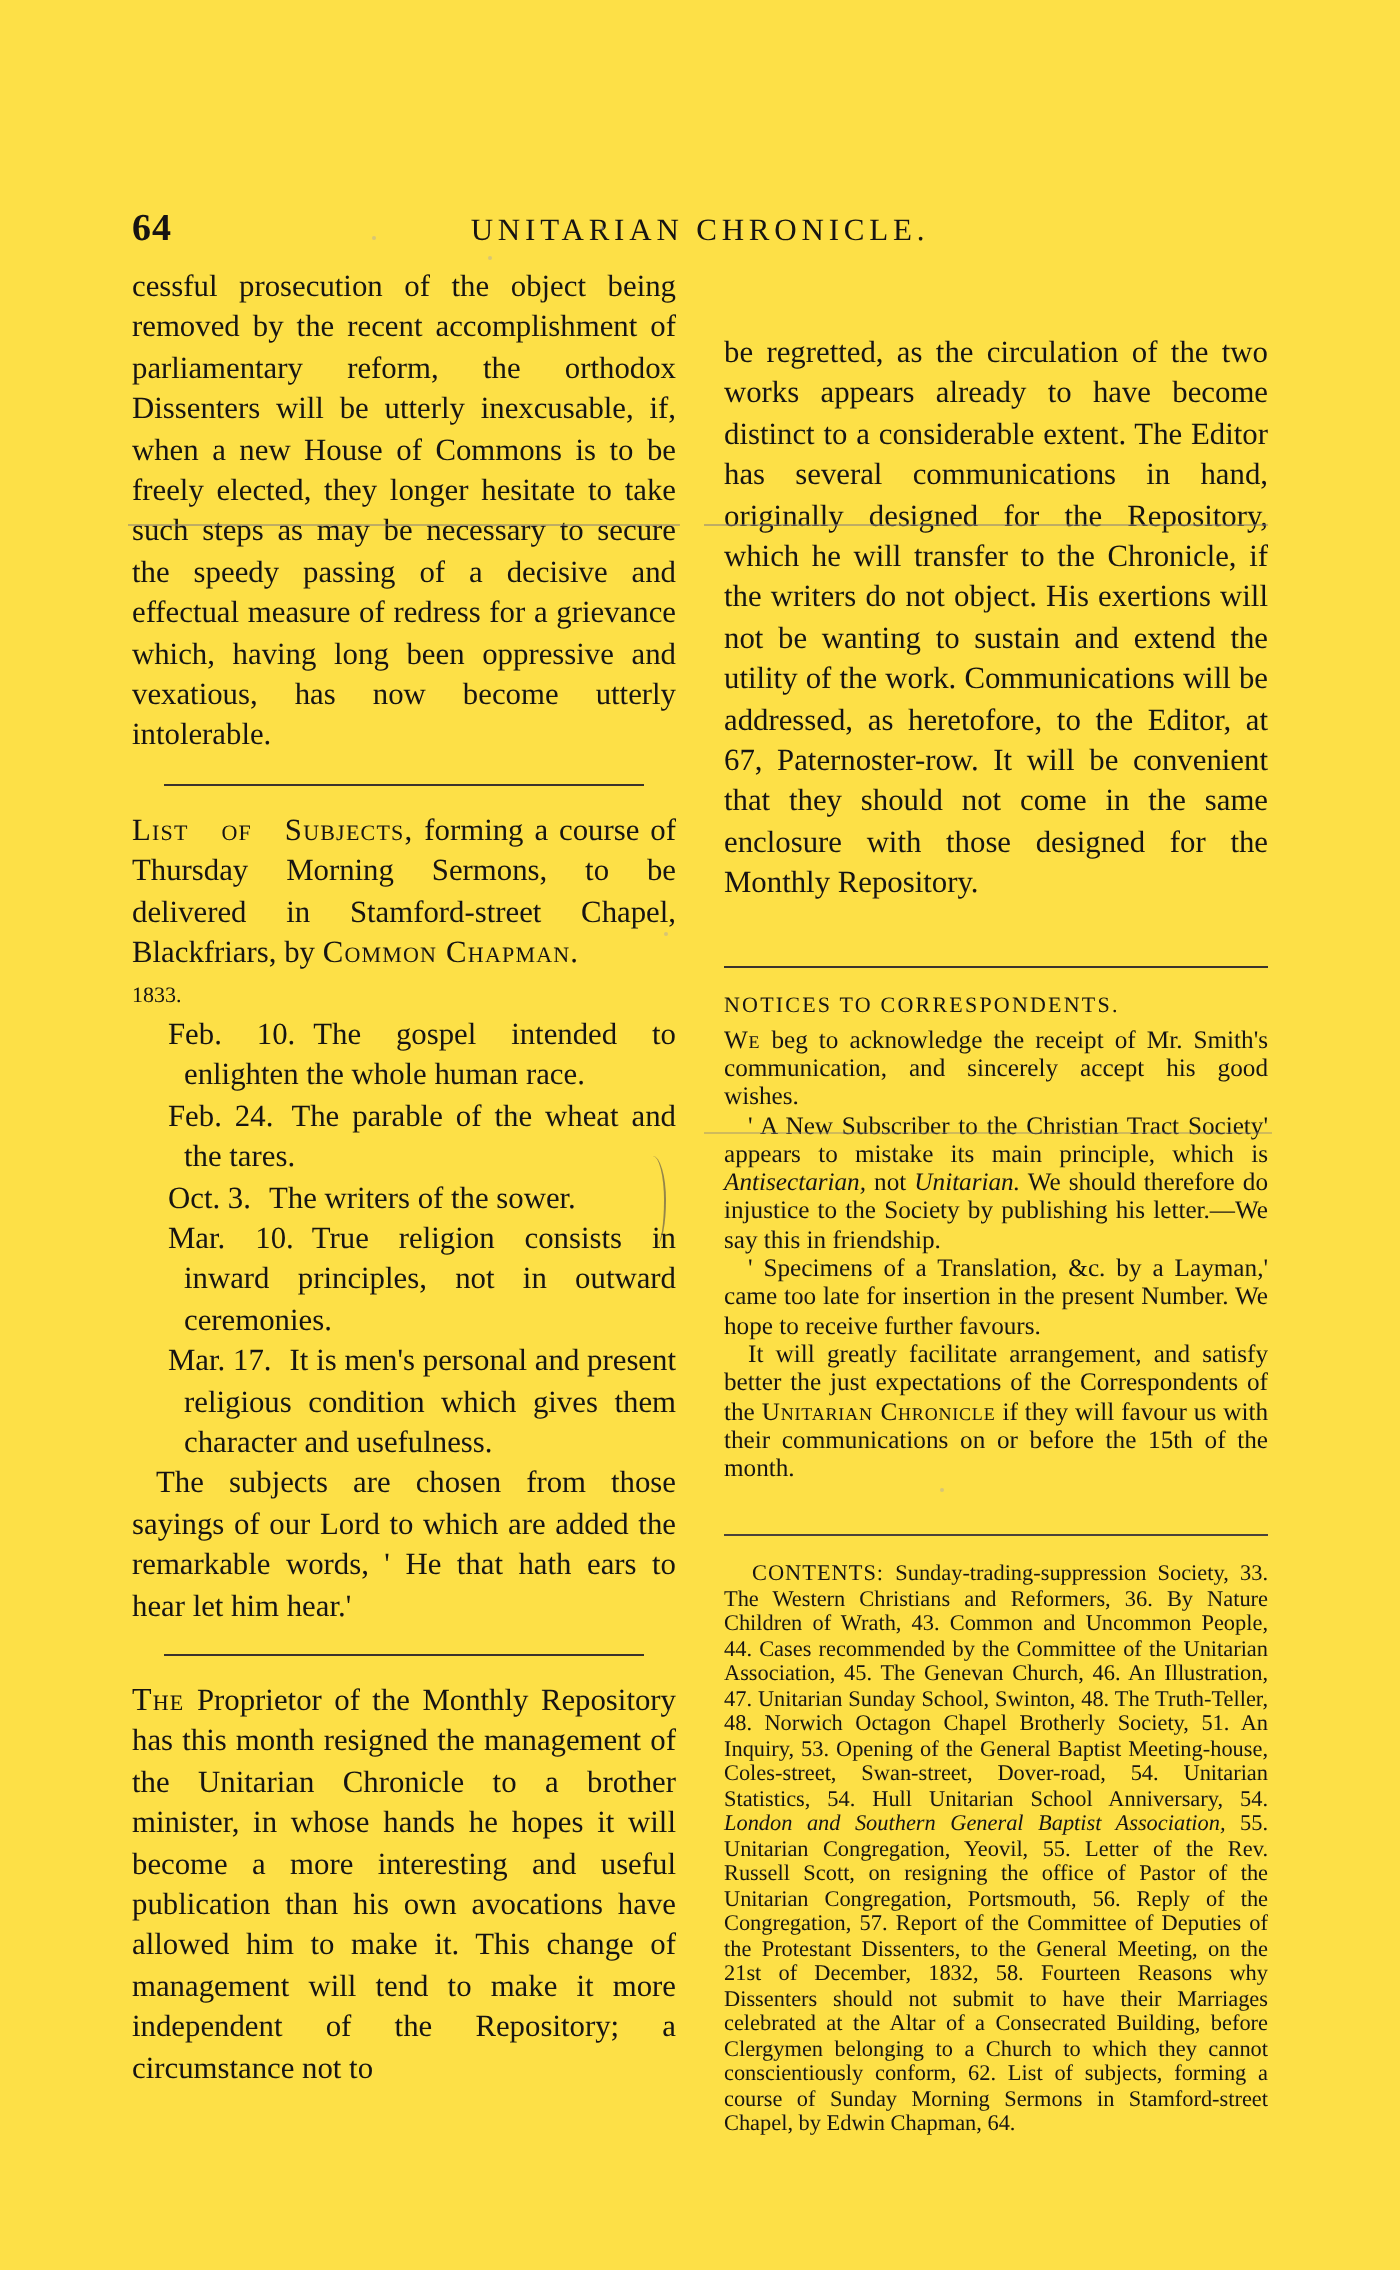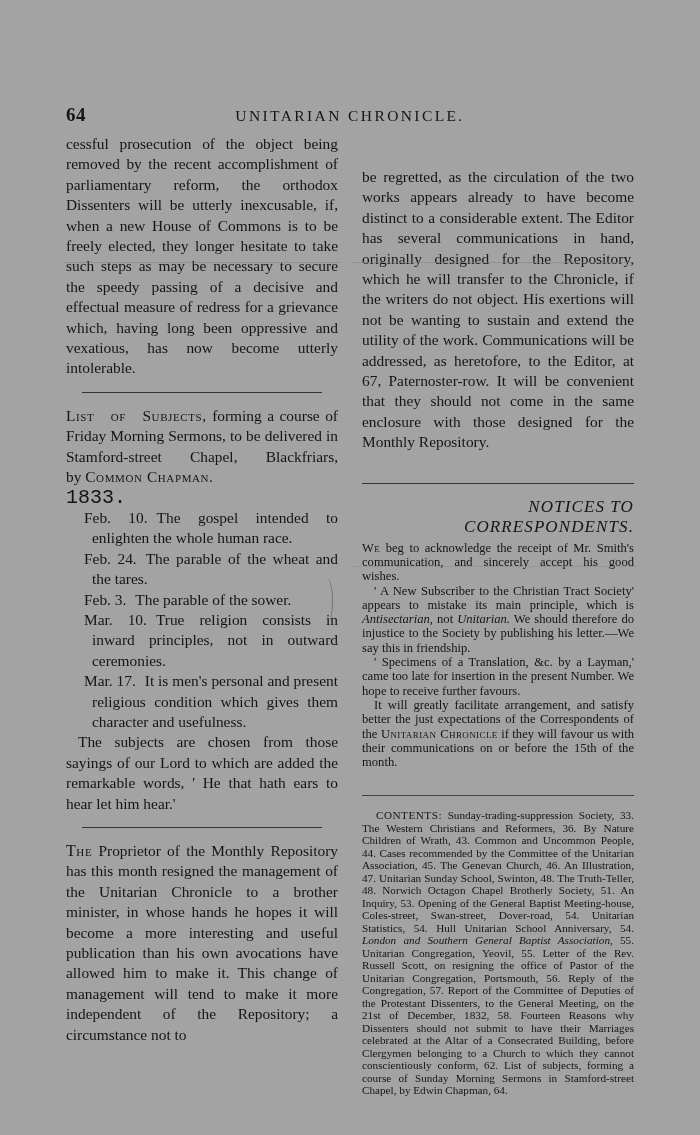--- a/index.html
+++ b/index.html
@@ -4,21 +4,21 @@
 <style>
   html, body {
     margin: 0;
     padding: 0;
     background: #ffffff;
   }
   .page {
     position: relative;
     width: 700px;
     height: 1135px;
-    background: #a3a3a3;
+    background: #fde047;
     overflow: hidden;
     font-family: "Liberation Serif", "DejaVu Serif", serif;
     color: #171412;
   }
   
   .running-head {
     position: absolute;
     left: 66px;
     top: 104px;
     width: 568px;
@@ -93,34 +93,32 @@
     padding-left: 26px;
     text-indent: -8px;
     margin: 0;
     text-align: justify;
   }
   ul.sermons li .date {
     white-space: nowrap;
   }
   ul.sermons li .gap { display: inline-block; width: 9px; }
   .year {
-    font-size: 20px;
+    font-size: 11px;
     line-height: 20.4px;
     margin: 0;
-    font-family: Liberation Mono, monospace;
   }
 
   
   .section-title {
-    text-align: right;
-    font-size: 17px;
+    text-align: left;
+    font-size: 11px;
     letter-spacing: 1.1px;
     margin: 0 0 4px 0;
     text-transform: uppercase;
-    font-style: italic;
   }
   p.notice {
     margin: 0;
     font-size: 12.6px;
     line-height: 14.3px;
     text-align: justify;
   }
   p.notice.ind { text-indent: 12px; }
   p.notice i { font-style: italic; }
   .nsc {
@@ -197,28 +195,28 @@
     <span class="folio">64</span>
     <span class="head-title">UNITARIAN CHRONICLE.</span>
   </div>
 
   <div class="col col-left">
 
     <p class="body">cessful prosecution of the object being removed by the recent accomplishment of parliamentary reform, the orthodox Dissenters will be utterly inexcusable, if, when a new House of Commons is to be freely elected, they longer hesitate to take such steps as may be necessary to secure the speedy passing of a decisive and effectual measure of redress for a grievance which, having long been oppressive and vexatious, has now become utterly intolerable.</p>
 
     <hr class="rule short">
 
-    <p class="body"><span class="smallcaps">List</span>&nbsp;&nbsp;&nbsp;<span class="smallcaps">of</span>&nbsp;&nbsp;&nbsp;<span class="smallcaps">Subjects,</span>&nbsp;<span>forming a course of Friday Morning Sermons, to be delivered in Stamford-street Chapel, Blackfriars, by</span>&nbsp;<span class="smallcaps">Common Chapman.</span></p>
+    <p class="body"><span class="smallcaps">List</span>&nbsp;&nbsp;&nbsp;<span class="smallcaps">of</span>&nbsp;&nbsp;&nbsp;<span class="smallcaps">Subjects,</span>&nbsp;<span>forming a course of Thursday Morning Sermons, to be delivered in Stamford-street Chapel, Blackfriars, by</span>&nbsp;<span class="smallcaps">Common Chapman.</span></p>
 
     <p class="year">1833.</p>
 
     <ul class="sermons">
       <li><span class="date">Feb. 10.</span><span class="gap"></span><span>The gospel intended to enlighten the whole human race.</span></li>
       <li><span class="date">Feb. 24.</span><span class="gap"></span><span>The parable of the wheat and the tares.</span></li>
-      <li><span class="date">Feb. 3.</span><span class="gap"></span><span>The parable of the sower.</span></li>
+      <li><span class="date">Oct. 3.</span><span class="gap"></span><span>The writers of the sower.</span></li>
       <li><span class="date">Mar. 10.</span><span class="gap"></span><span>True religion consists in inward principles, not in outward ceremonies.</span></li>
       <li><span class="date">Mar. 17.</span><span class="gap"></span><span>It is men's personal and present religious condition which gives them character and usefulness.</span></li>
     </ul>
 
     <p class="body" style="text-indent:12px;">The subjects are chosen from those sayings of our Lord to which are added the remarkable words, ' He that hath ears to hear let him hear.'</p>
 
     <hr class="rule short">
 
     <p class="body"><span class="smallcaps sc-big">The</span>&nbsp;<span>Proprietor of the Monthly Repository has this month resigned the management of the Unitarian Chronicle to a brother minister, in whose hands he hopes it will become a more interesting and useful publication than his own avocations have allowed him to make it. This change of management will tend to make it more independent of the Repository; a circumstance not to</span></p>
   </div>

